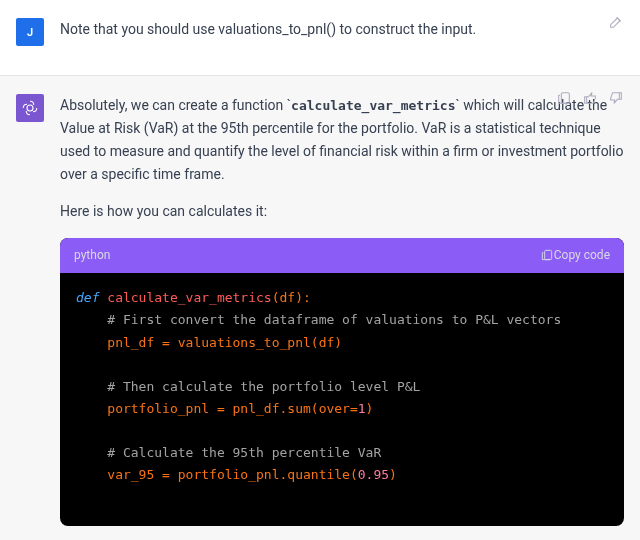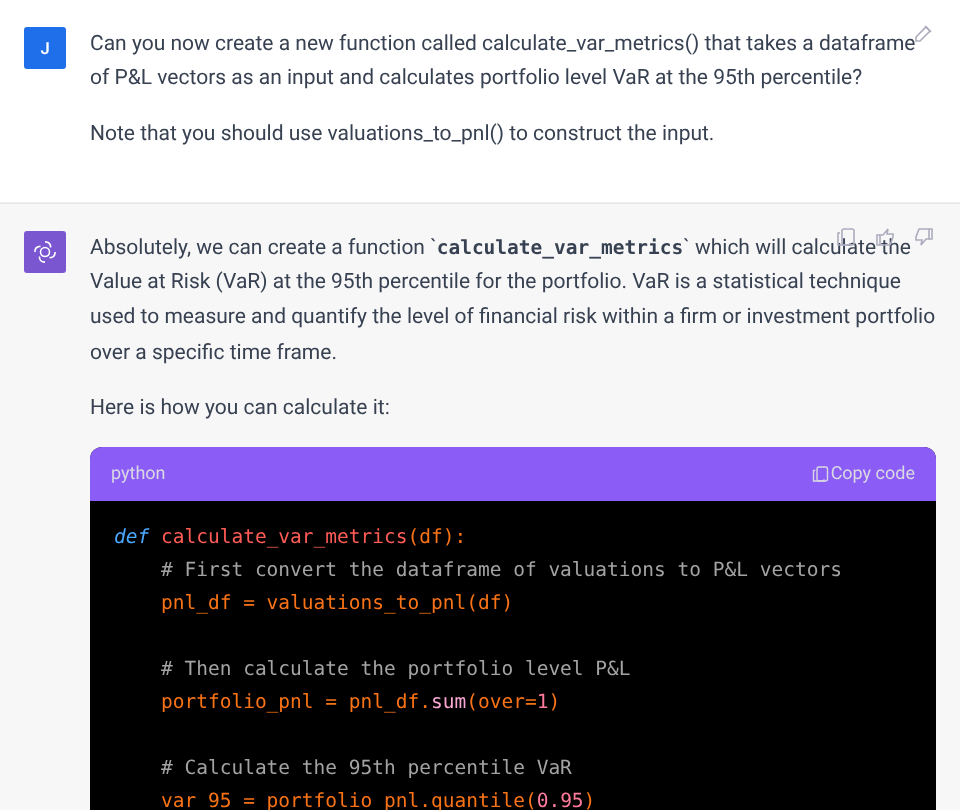--- a/index.html
+++ b/index.html
@@ -65,33 +65,32 @@
     font-family: ui-monospace, "SF Mono", Menlo, Consolas, monospace;
     font-size: 13px;
     line-height: 1.7;
     color: #ffffff;
     padding: 14px 16px 18px;
     white-space: pre;
   }
   .tok-kw { color: #4aa8ff; font-style: italic; }
   .tok-fn { color: #ff5c57; }
   .tok-cm { color: #a3a3a3; }
-  .tok-call { color: #f9a8d4; }
+  .tok-call { color: #f97316; }
   .tok-num { color: #ff7b9c; }
   .tok-plain { color: #f97316; }
 </style>
 </head>
 <body>
 
 <div class="message user">
   <div class="avatar user-av">
     <span>J</span>
   </div>
   <div class="content">
-    <p>Can you now create a new function called calculate_var_metrics() that takes a dataframe of P&amp;L vectors as an input and calculates portfolio level VaR at the 95th percentile?</p>
     <p>Note that you should use valuations_to_pnl() to construct the input.</p>
   </div>
   <div class="actions">
     <span class="ic">
       <svg viewBox="0 0 24 24">
           <path d="M4 20h4l10-10-4-4L4 16v4z"></path>
           <path d="M13 5l6 6"></path>
         </svg>
     </span>
   </div>
@@ -103,21 +102,21 @@
         <g fill="none" stroke="#fff" stroke-width="1.4">
           <circle cx="12" cy="12" r="4"></circle>
           <path d="M12 3c3 0 5 2 5 5M21 12c0 3-2 5-5 5M12 21c-3 0-5-2-5-5M3 12c0-3 2-5 5-5"></path>
         </g>
       </svg>
   </div>
   <div class="content">
     <p>
       <span>Absolutely, we can create a function `</span><span class="inline-code">calculate_var_metrics</span><span>` which will calculate the Value at Risk (VaR) at the 95th percentile for the portfolio. VaR is a statistical technique used to measure and quantify the level of financial risk within a firm or investment portfolio over a specific time frame.</span>
     </p>
-    <p>Here is how you can calculate it:</p>
+    <p>Here is how you can calculates it:</p>
 
     <div class="codeblock">
       <div class="codeheader">
         <span>python</span>
         <span class="copybtn">
           <svg viewBox="0 0 24 24">
               <rect x="8" y="4" width="12" height="16" rx="2"></rect>
               <path d="M6 8H4v12h12v-2"></path>
             </svg>
           <span>Copy code</span>

